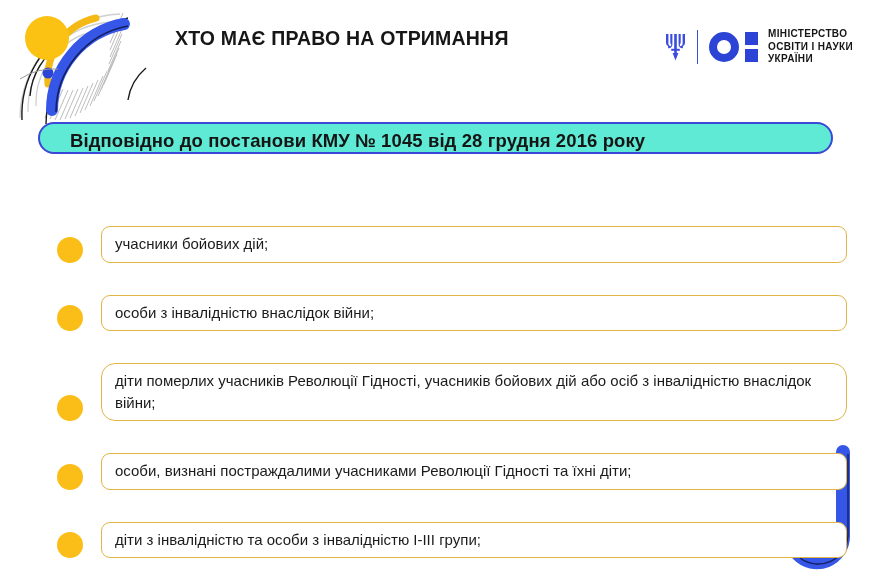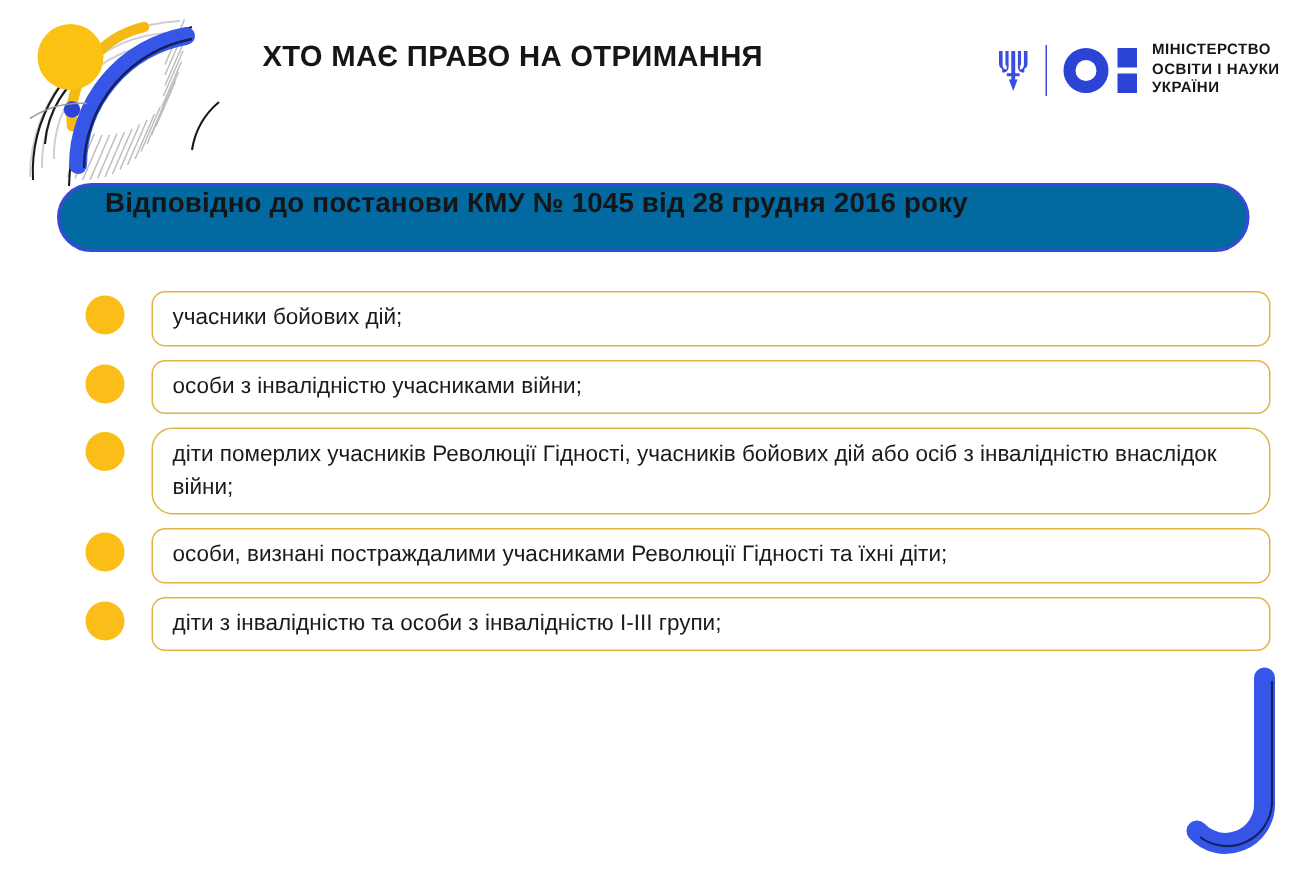--- a/index.html
+++ b/index.html
@@ -117,26 +117,26 @@
     color: #161616;
     white-space: nowrap;
   }
 
   
   .pill {
     position: absolute;
     left: 38px;
     top: 122px;
     width: 795px;
-    height: 46px;
-    background: #0369a1;
+    height: 32px;
+    background: #5eead4;
     border: 2.5px solid #3B47D6;
     border-radius: 23px;
     display: flex;
-    align-items: flex-start;
+    align-items: flex-end;
     padding-left: 30px;
   }
 
   .pill-text {
     font-size: 18.5px;
     font-weight: bold;
     color: #151515;
     letter-spacing: 0.1px;
     white-space: nowrap;
   }
@@ -144,22 +144,23 @@
   
   .list {
     position: absolute;
     left: 57px;
     top: 194px;
     width: 790px;
   }
 
   .list-item {
     display: flex;
-    align-items: flex-start;
+    align-items: flex-end;
     margin-bottom: 9px;
+    margin-top: 32px;
   }
 
   .bullet {
     width: 26px;
     height: 26px;
     border-radius: 50%;
     background: #FBBE18;
     flex: none;
     margin-top: 3px;
   }
@@ -295,21 +296,21 @@
   <div class="list-item">
     <span class="bullet"></span>
     <div class="item-box">
       <span class="item-text">учасники бойових дій;</span>
     </div>
   </div>
 
   <div class="list-item">
     <span class="bullet"></span>
     <div class="item-box">
-      <span class="item-text">особи з інвалідністю учасниками війни;</span>
+      <span class="item-text">особи з інвалідністю внаслідок війни;</span>
     </div>
   </div>
 
   <div class="list-item">
     <span class="bullet"></span>
     <div class="item-box tall">
       <span class="item-text">діти померлих учасників Революції Гідності, учасників бойових дій або осіб з інвалідністю внаслідок війни;</span>
     </div>
   </div>
 

